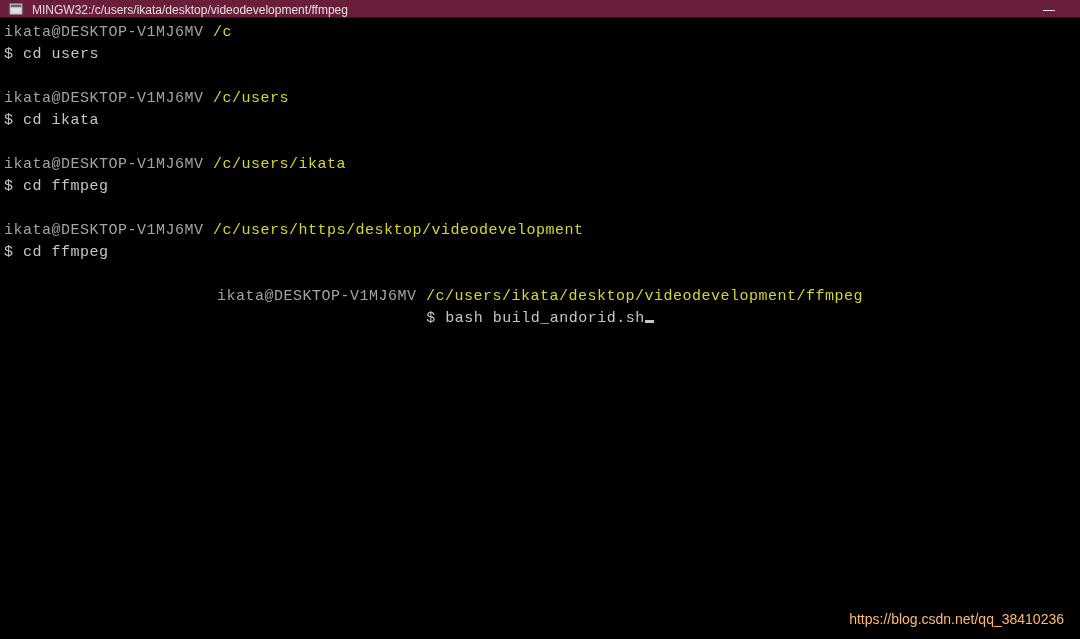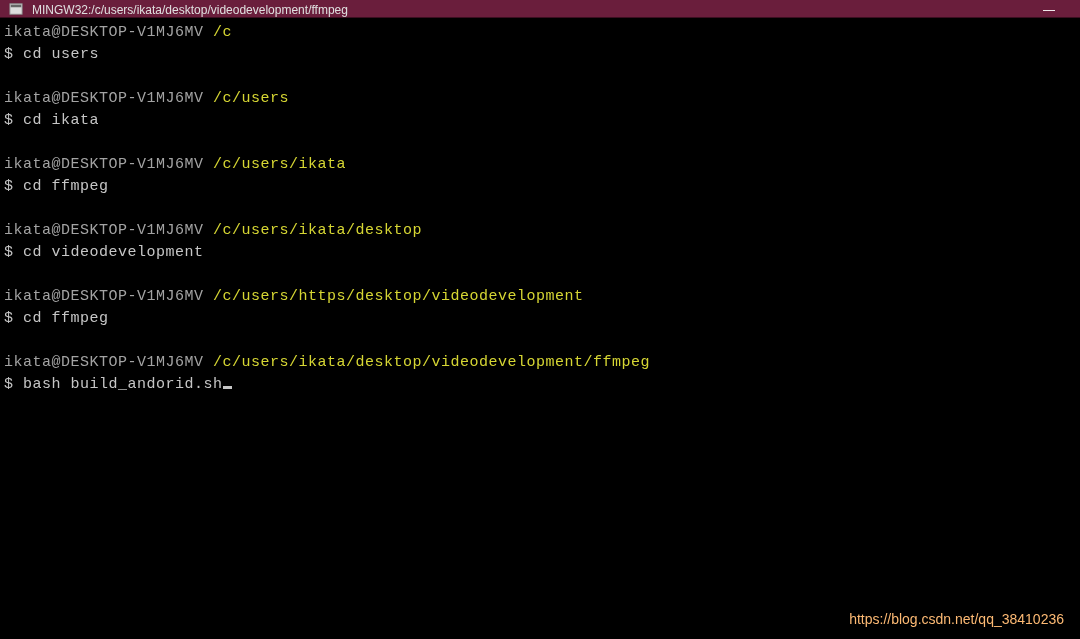--- a/index.html
+++ b/index.html
@@ -78,20 +78,21 @@
       white-space: pre;
     }
     .dollar {
       color: #c6c6c6;
     }
     .block {
       margin-bottom: 22px;
     }
     .block:last-of-type {
       margin-bottom: 8px;
+      text-align: center;
     }
     .cursor {
       display: inline-block;
       width: 9px;
       height: 3px;
       background: #c6c6c6;
       vertical-align: baseline;
       margin-bottom: -1px;
     }
     .watermark {
@@ -128,24 +129,20 @@
   <div class="block">
     <div class="prompt-line"><span class="prompt-user">ikata@DESKTOP-V1MJ6MV</span> <span class="prompt-path">/c/users</span></div>
     <div class="cmd-line"><span class="dollar">$ </span><span>cd ikata</span></div>
   </div>
 
   <div class="block">
     <div class="prompt-line"><span class="prompt-user">ikata@DESKTOP-V1MJ6MV</span> <span class="prompt-path">/c/users/ikata</span></div>
     <div class="cmd-line"><span class="dollar">$ </span><span>cd ffmpeg</span></div>
   </div>
 
-  <div class="block">
-    <div class="prompt-line"><span class="prompt-user">ikata@DESKTOP-V1MJ6MV</span> <span class="prompt-path">/c/users/ikata/desktop</span></div>
-    <div class="cmd-line"><span class="dollar">$ </span><span>cd videodevelopment</span></div>
-  </div>
 
   <div class="block">
     <div class="prompt-line"><span class="prompt-user">ikata@DESKTOP-V1MJ6MV</span> <span class="prompt-path">/c/users/https/desktop/videodevelopment</span></div>
     <div class="cmd-line"><span class="dollar">$ </span><span>cd ffmpeg</span></div>
   </div>
 
   <div class="block">
     <div class="prompt-line"><span class="prompt-user">ikata@DESKTOP-V1MJ6MV</span> <span class="prompt-path">/c/users/ikata/desktop/videodevelopment/ffmpeg</span></div>
     <div class="cmd-line"><span class="dollar">$ </span><span>bash build_andorid.sh</span><span class="cursor"></span></div>
   </div>

